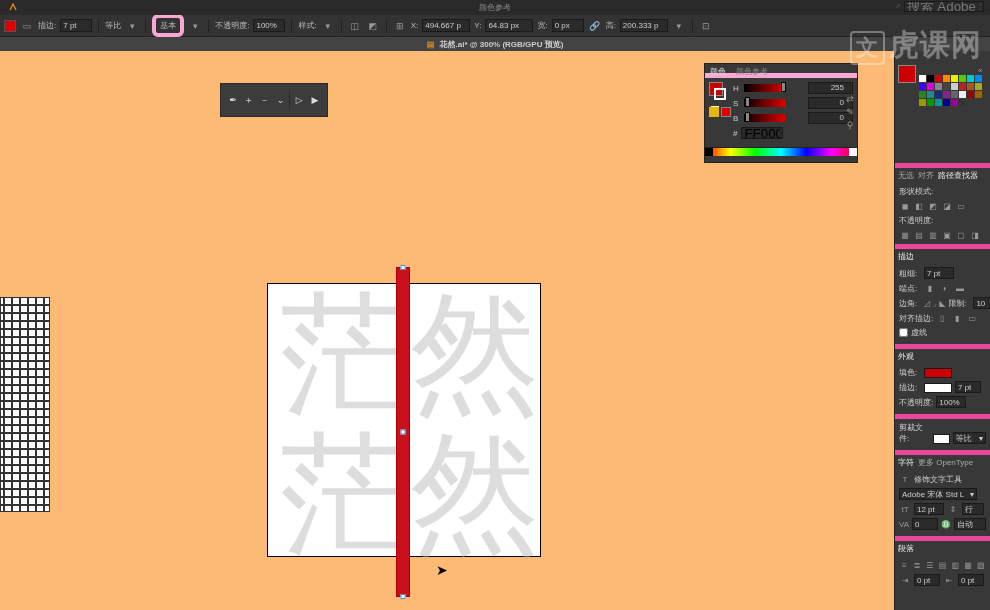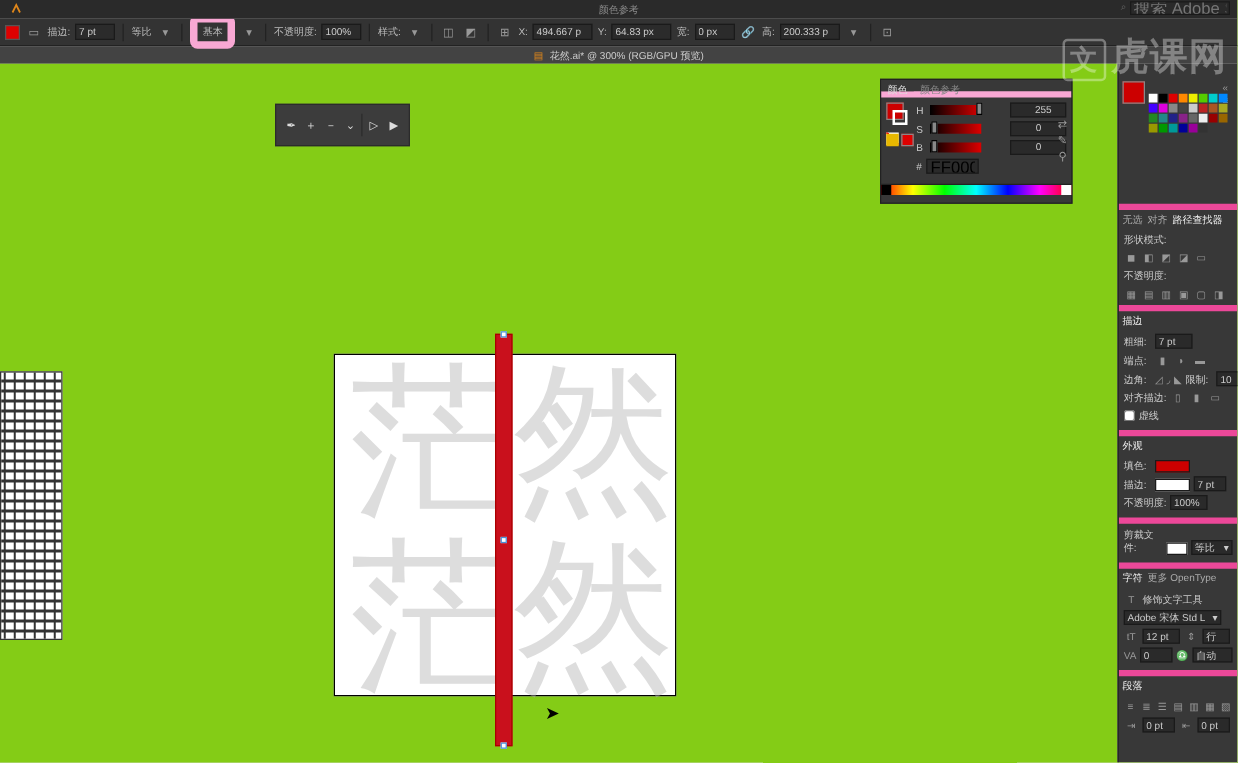--- a/index.html
+++ b/index.html
@@ -44,31 +44,31 @@
     .opt-icon { width: 14px; height: 14px; display: inline-flex; align-items: center; justify-content: center; color: #999; font-size: 9px; }
 
     
     .doc-tab-bar {
       height: 14px;
       background: #434343;
       display: flex;
       align-items: center;
       justify-content: center;
     }
-    .doc-tab { font-size: 8px; color: #ccc; }
+    .doc-tab { font-size: 8px; color: #ccc; font-weight: bold; }
     .doc-tab .doc-icon { color: #e0871a; margin-right: 3px; }
 
     
     .canvas-area {
       position: absolute;
       top: 51px;
       left: 0;
       right: 96px;
       bottom: 0;
-      background: #84cc16;
+      background: #fdba74;
       overflow: hidden;
     }
     
     
     .float-tools {
       position: absolute;
       top: 83px;
       left: 220px;
       width: 108px;
       height: 34px;
@@ -160,21 +160,21 @@
     .cp-noneswatch { width: 10px; height: 10px; background: #fff; position: relative; margin-top: 6px; }
     .cp-noneswatch::after { content: ""; position: absolute; inset: 0; background: linear-gradient(45deg, transparent 44%, red 44%, red 56%, transparent 56%); }
     .cp-sliders { margin-left: 24px; }
     .cp-slider-row { display: flex; align-items: center; gap: 3px; margin-bottom: 3px; }
     .cp-slider-label { width: 8px; color: #ccc; }
     .cp-slider { flex: 1; height: 8px; position: relative; background: linear-gradient(90deg, #444, #999); }
     .cp-slider.h { background: linear-gradient(90deg, #000, #d00); }
     .cp-slider.s { background: linear-gradient(90deg, #000, #d00); }
     .cp-slider.b { background: linear-gradient(90deg, #000, #d00); }
     .cp-slider .thumb { position: absolute; top: -2px; width: 5px; height: 10px; background: #888; border: 1px solid #000; }
-    .cp-value { width: 45px; height: 12px; background: #2a2a2a; border: 1px solid #1a1a1a; text-align: right; padding: 0 19px; margin-left: 20px; }
+    .cp-value { width: 45px; height: 12px; background: #2a2a2a; border: 1px solid #1a1a1a; text-align: right; padding: 0 8px; margin-left: 20px; }
     .cp-warn { width: 10px; height: 10px; background: #e8b800; position: absolute; bottom: 26px; left: 4px; }
     .cp-warn2 { width: 10px; height: 10px; background: #d00; border: 1px solid #888; position: absolute; bottom: 26px; left: 16px; }
     .cp-hex-row { display: flex; align-items: center; gap: 4px; margin-left: 24px; margin-top: 2px;}
     .cp-hex { width: 42px; height: 12px; background: #2a2a2a; border: 1px solid #1a1a1a; padding: 0 2px; }
     .cp-spectrum { height: 9px; margin-top: 4px; background: linear-gradient(90deg, #f00, #ff0, #0f0, #0ff, #00f, #f0f, #f00); border-top: 1px solid #222; position: relative; }
     .cp-spectrum::before { content:""; position:absolute; left:0; top:0; width:8px; height:100%; background:#000; }
     .cp-spectrum::after { content:""; position:absolute; right:0; top:0; width:8px; height:100%; background:#fff; }
     .cp-menuicons { position: absolute; right: 2px; top: 16px; display: flex; flex-direction: column; gap: 3px; }
     .cp-menuicons span { width: 10px; height: 10px; color: #999; font-size: 9px; display:flex; align-items:center; justify-content:center; }
 
@@ -267,21 +267,21 @@
 
 <div class="options-bar">
   <div class="opt-swatch"></div>
   <span class="opt-icon">▭</span>
   <span class="opt-label">描边:</span>
   <input class="opt-input" value="7 pt" style="">
   <div class="opt-sep"></div>
   <span class="opt-label">等比</span>
   <span class="opt-icon">▾</span>
   <div class="opt-sep"></div>
-  <span class="opt-label" style="border:6px solid #f9a8d4; padding:2px 4px; border-radius:6px;">基本</span>
+  <span class="opt-label" style="border:4px solid #f9a8d4; padding:2px 4px; border-radius:6px;">基本</span>
   <span class="opt-icon">▾</span>
   <div class="opt-sep"></div>
   <span class="opt-label">不透明度:</span>
   <input class="opt-input" value="100%" style="">
   <div class="opt-sep"></div>
   <span class="opt-label">样式:</span>
   <span class="opt-icon">▾</span>
   <div class="opt-sep"></div>
   <span class="opt-icon">◫</span>
   <span class="opt-icon">◩</span>

